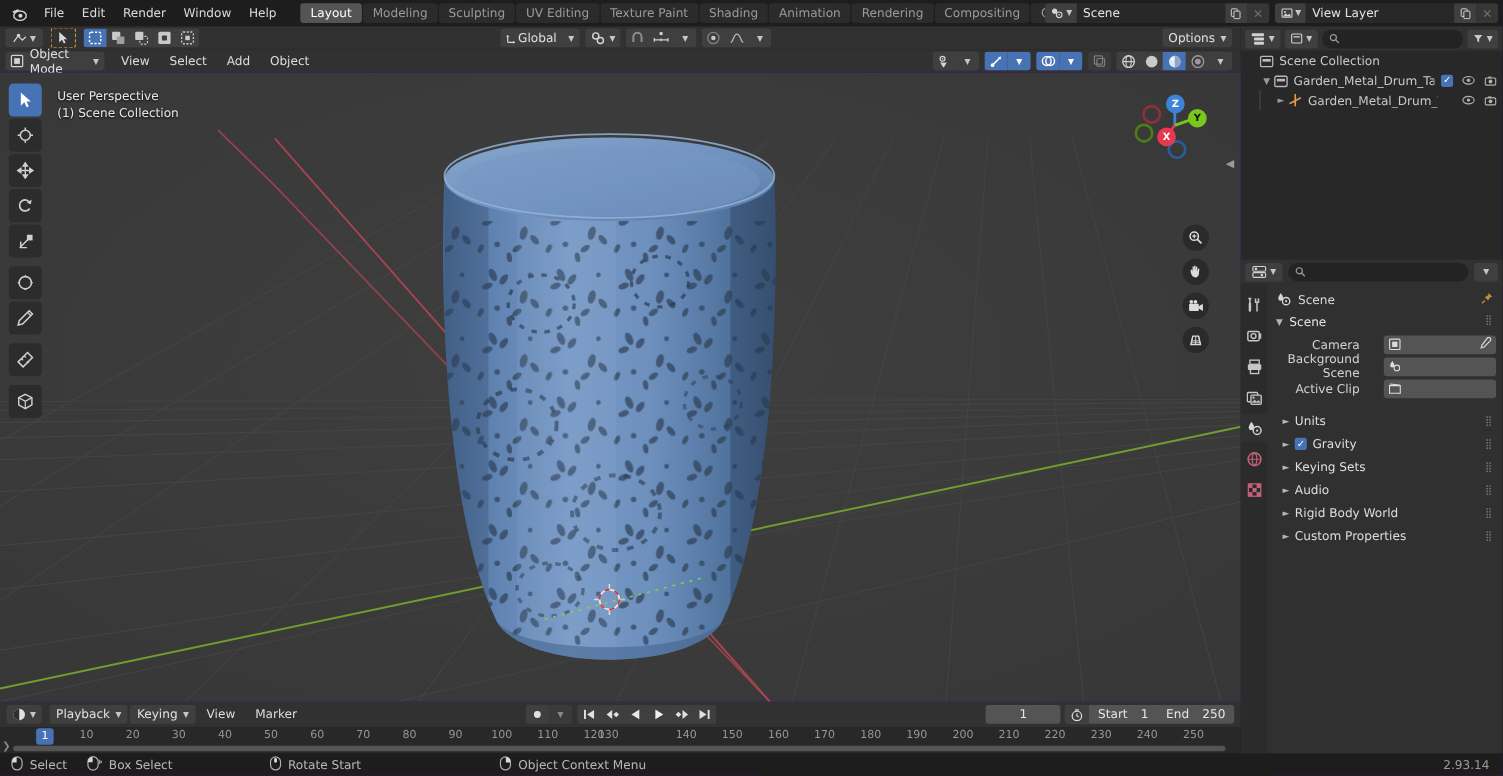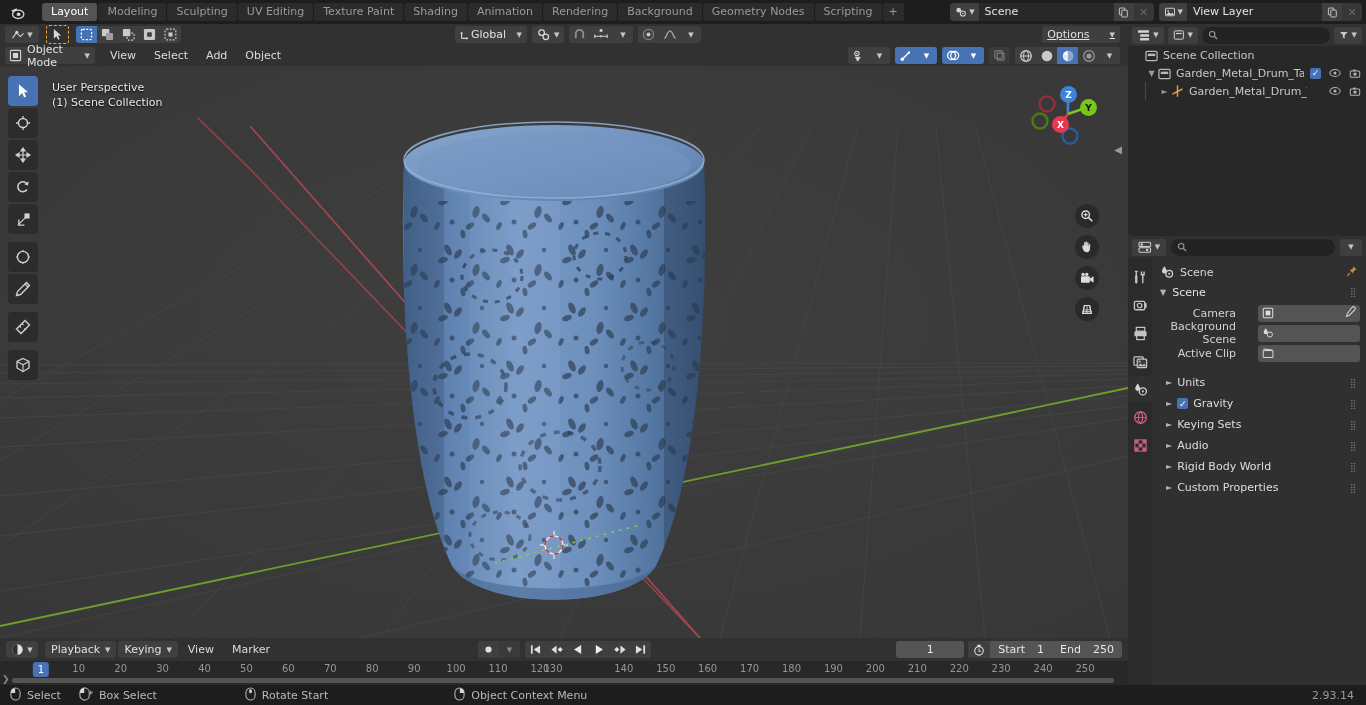--- a/index.html
+++ b/index.html
@@ -144,30 +144,37 @@
 <div class="app">
 
   <div class="topbar">
     <div class="blender-logo">
       <svg width="17" height="17" viewBox="0 0 24 24">
         <ellipse cx="13" cy="14.5" rx="8" ry="6" fill="none" stroke="#d6d6d6" stroke-width="1.8"></ellipse>
         <circle cx="13.5" cy="14.5" r="2.6" fill="#d6d6d6"></circle>
         <path d="M3 9 L11 6 L11 9 L5 11 Z" fill="#d6d6d6"></path>
       </svg>
     </div>
+    <div id="menus" style="display:flex;align-items:center;margin-left:4px;">
+        <div class="menu-item">File</div>
+        <div class="menu-item">Edit</div>
+        <div class="menu-item">Render</div>
+        <div class="menu-item">Window</div>
+        <div class="menu-item">Help</div>
+      </div>
     <div class="wstabs" id="wstabs">
         <div class="wstab active">Layout</div>
         <div class="wstab">Modeling</div>
         <div class="wstab">Sculpting</div>
         <div class="wstab">UV Editing</div>
         <div class="wstab">Texture Paint</div>
         <div class="wstab">Shading</div>
         <div class="wstab">Animation</div>
         <div class="wstab">Rendering</div>
-        <div class="wstab">Background</div>
+        <div class="wstab">Compositing</div>
         <div class="wstab">Geometry Nodes</div>
         <div class="wstab">Scripting</div>
         <div class="wstab plus">+</div>
       </div>
 
     <div class="topbar-right">
       <div class="id-block">
         <div class="id-icon-btn">
           <svg width="12" height="12" viewBox="0 0 16 16">
               <circle cx="5" cy="5.5" r="3.1" fill="#d3d3d3"></circle>
@@ -298,21 +305,21 @@
               <path d="M1.5 11.5 C4 11.5 4.5 3 8 3 C11.5 3 12 11.5 14.5 11.5" fill="none" stroke="#b9b9b9" stroke-width="1.3"></path>
             </svg>
           </div>
         <div class="seg">
             <span class="caret">▼</span>
           </div>
       </div>
     </div>
 
     <div style="position:absolute;right:8px;">
-      <div class="hbtn" style="gap:20px;text-decoration:underline;">
+      <div class="hbtn" style="gap:5px;">
         <span>Options</span>
         <span class="caret">▼</span>
       </div>
     </div>
   </div>
 
   <div class="vp-header2">
     <div class="hbtn" style="width:90px;justify-content:flex-start;gap:5px;padding-left:4px;">
       <svg width="13" height="13" viewBox="0 0 14 14">
           <rect x="1.5" y="1.5" width="11" height="11" rx="1" fill="none" stroke="#d4d4d4" stroke-width="1.2"></rect>

